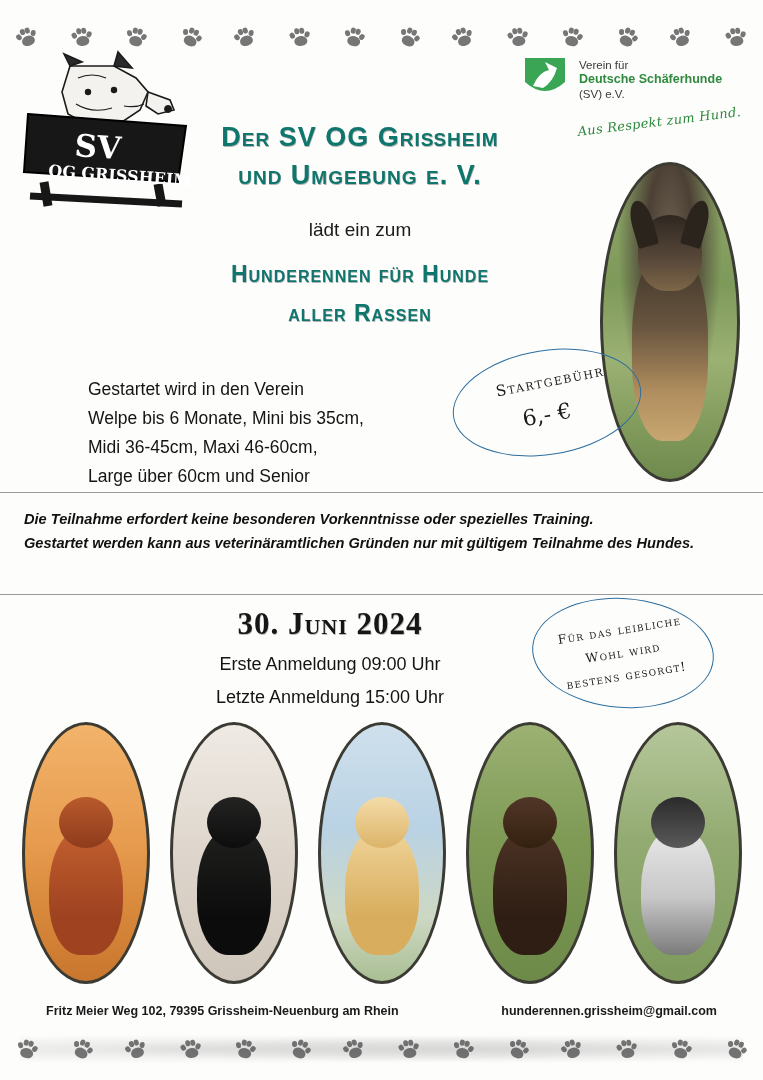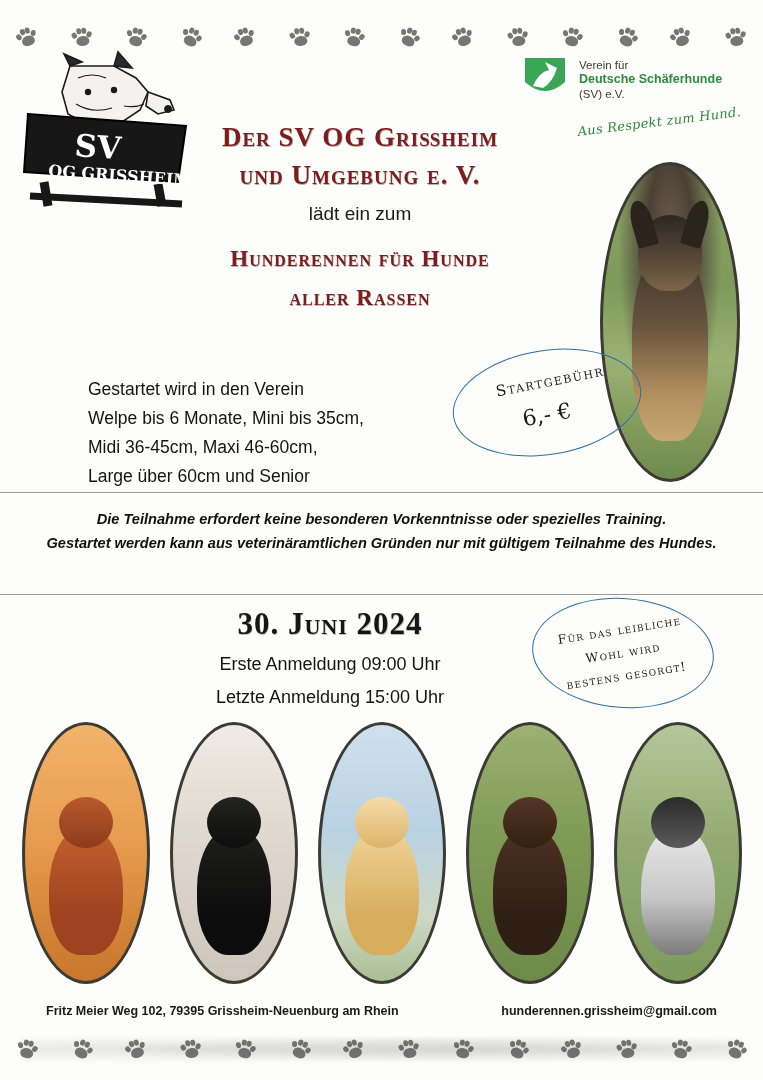--- a/index.html
+++ b/index.html
@@ -104,33 +104,33 @@
   }
 
   
   .headline {
     position: absolute;
     left: 150px; top: 118px;
     width: 420px;
     text-align: center;
   }
   .hl {
-    font-family: Liberation Serif, serif;
+    font-family: Liberation Sans, sans-serif;
     font-weight: bold;
-    color: #7f1d1d;
+    color: #0f766e;
     letter-spacing: 1px;
     font-variant: small-caps;
     text-shadow: 0.6px 0.6px 0 rgba(120,120,120,.55);
   }
   .hl1 { font-size: 27px; line-height: 1.42; }
   .sub-ein {
     font-family: "Liberation Sans", sans-serif;
     font-size: 19px;
     color: #1b1b1b;
-    margin-top: 8px;
+    margin-top: 24px;
     margin-bottom: 14px;
   }
   .hl2 { font-size: 23px; line-height: 1.7; }
 
   
   .classes {
     position: absolute;
     left: 88px; top: 375px;
     width: 380px;
     font-size: 17.5px;
@@ -204,21 +204,21 @@
     font-size: 22px;
     color: #1c1c1c;
     transform: rotate(-10deg);
   }
 
   
   .notes {
     position: absolute;
     left: 24px; top: 508px;
     width: 715px;
-    text-align: center;
+    text-align: left;
     font-weight: bold;
     font-style: italic;
     font-size: 14.6px;
     line-height: 1.62;
     color: #111;
   }
 
   
   .rule {
     position: absolute;

